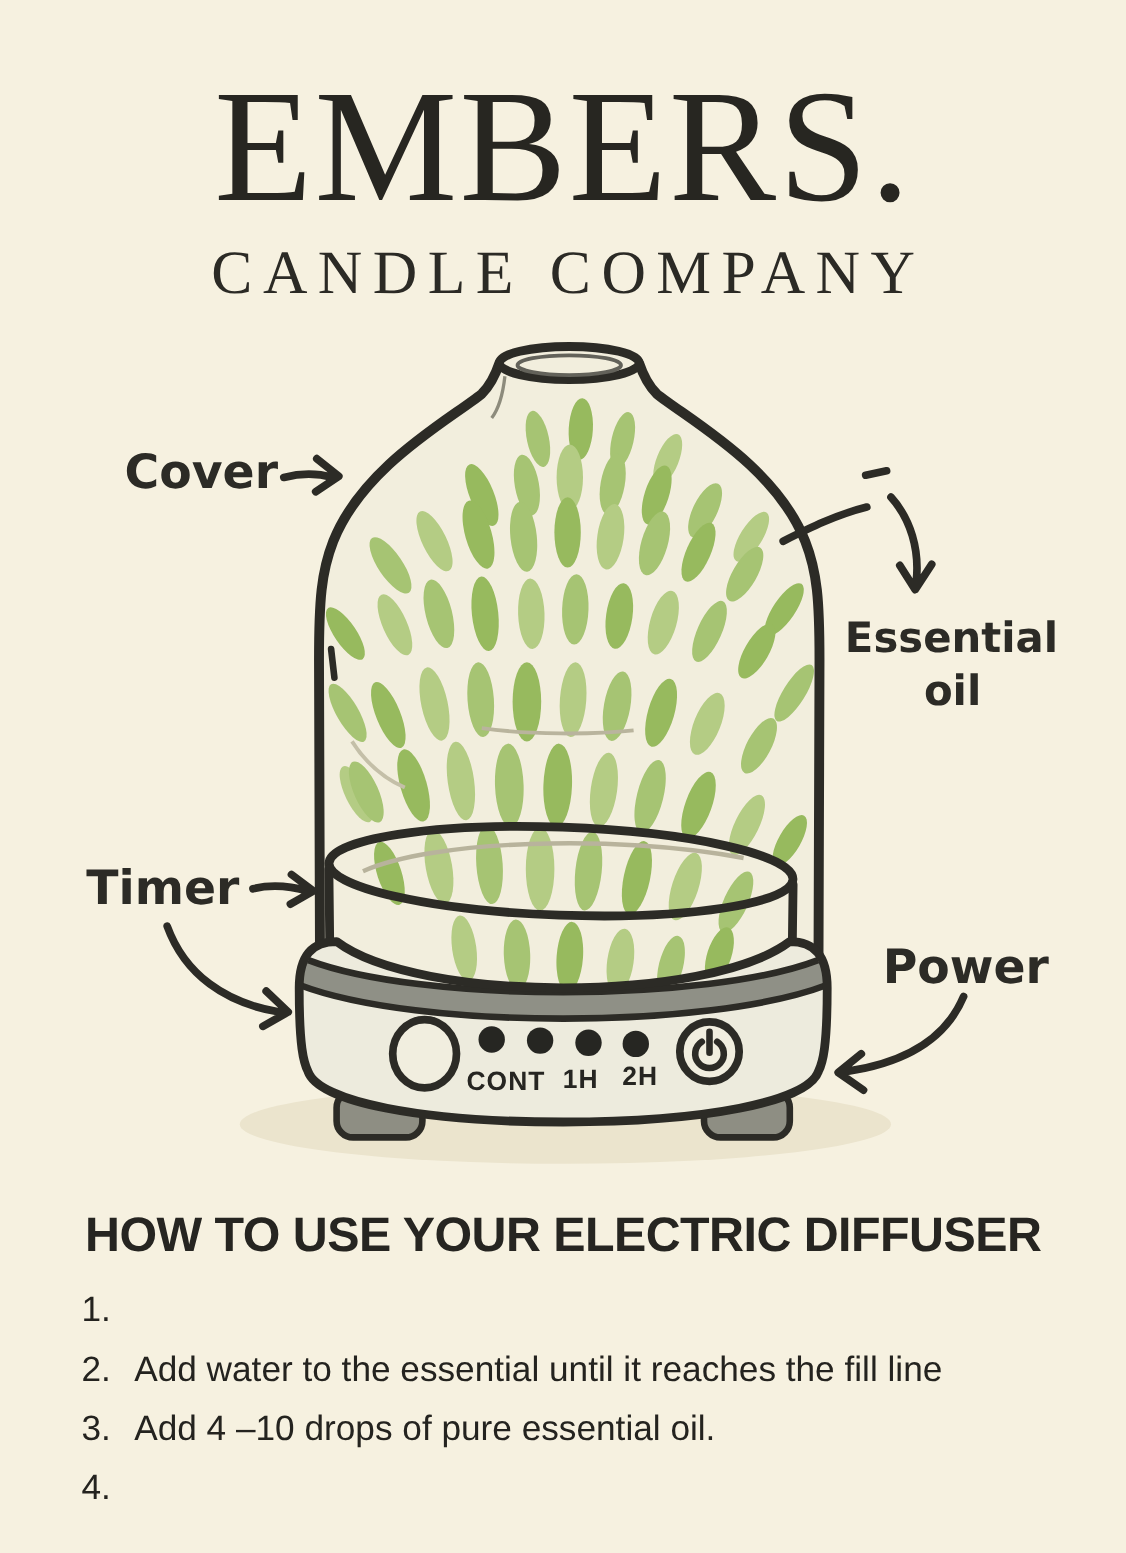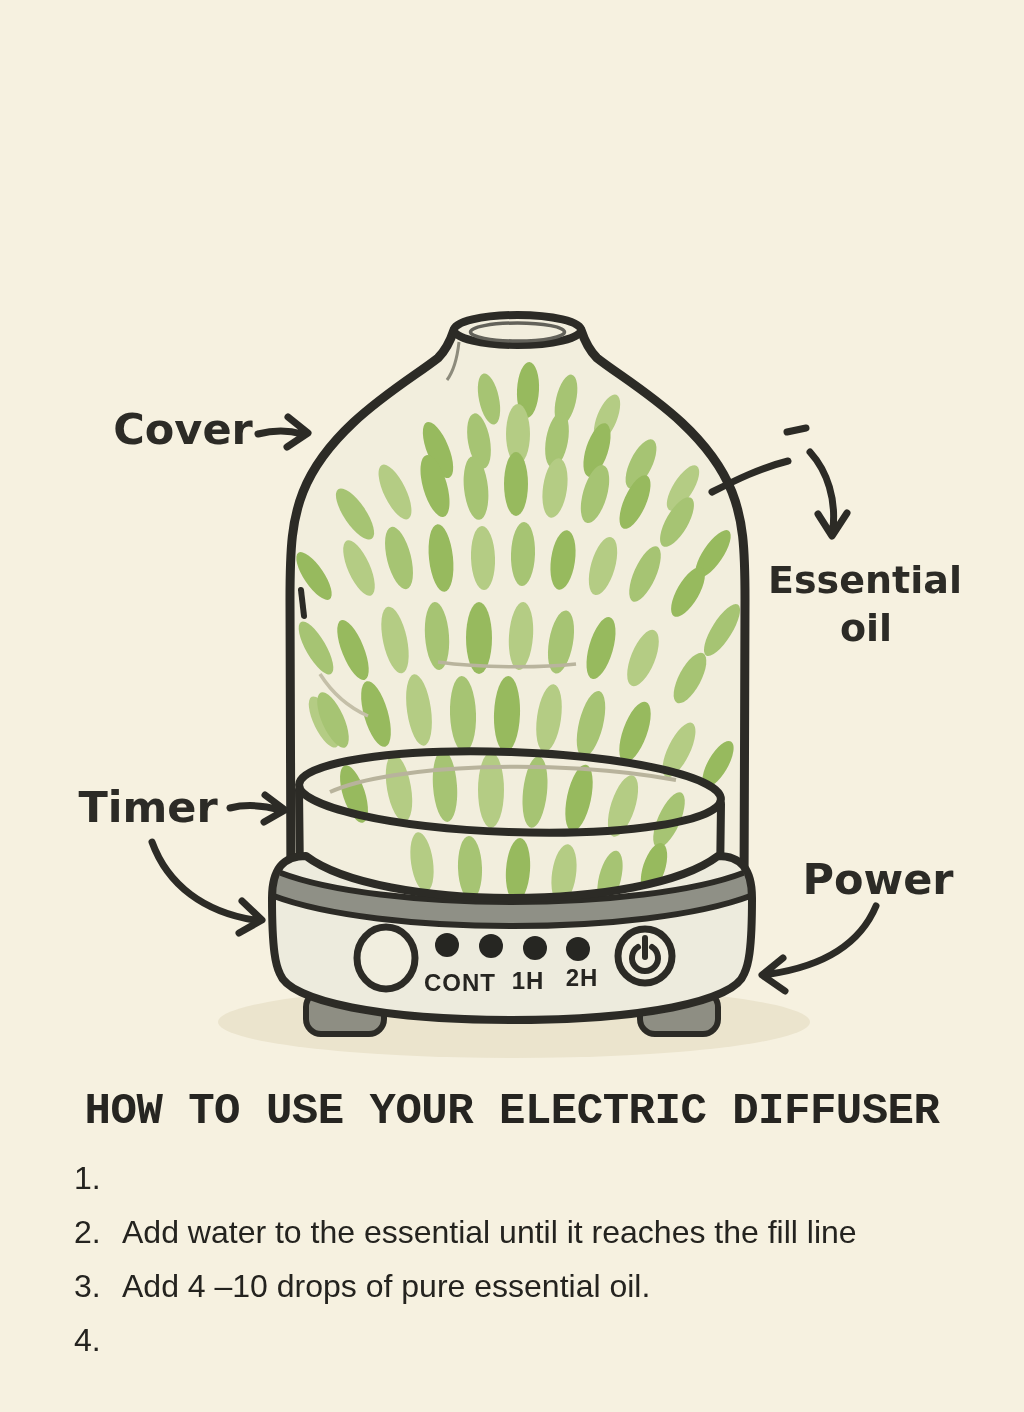--- a/index.html
+++ b/index.html
@@ -27,36 +27,40 @@
   .panel-label{
     font-family:"Liberation Sans",sans-serif;font-weight:700;fill:#262521;
     letter-spacing:1px;
   }
   .leaf-a{fill:#a6c473;}
   .leaf-b{fill:#97ba5e;}
   .leaf-c{fill:#b4cc84;}
   
   .instructions{position:absolute;top:1086px;left:0;width:1024px;padding:0 52px;box-sizing:border-box;}
   .instructions h2{
-    margin:0;text-align:center;font-family:Liberation Mono, monospace;
+    margin:12px;text-align:center;font-family:Liberation Sans, sans-serif;
     font-weight:700;font-size:44px;letter-spacing:-.5px;color:#262521;white-space:nowrap;
   }
   .steps{margin-top:26px;}
   .step{
     display:flex;gap:12px;margin:0 0 21px 22px;
     font-family:"Liberation Sans",sans-serif;font-size:32px;line-height:33px;color:#24231f;
     white-space:nowrap;
   }
   .step .num{min-width:36px;}
 </style>
 </head>
 <body>
 
 <div class="poster">
 
+  <div class="brand">
+    <h1>EMBERS.</h1>
+    <div class="sub">CANDLE COMPANY</div>
+  </div>
 
   <svg class="diagram" viewBox="0 0 1024 1412">
     <defs>
       <clipPath id="domeClip">
         <path d="M 454 330 C 450 342 446 350 438 358 C 408 382 330 424 303 492
                  C 292 520 290 546 290 600 C 290 700 290 800 291 900
                  L 744 900 C 745 800 745 700 745 600 C 745 546 743 520 732 492
                  C 705 424 627 382 597 358 C 589 350 585 342 581 330
                  A 64 15 0 0 0 454 330 Z"></path>
       </clipPath>

